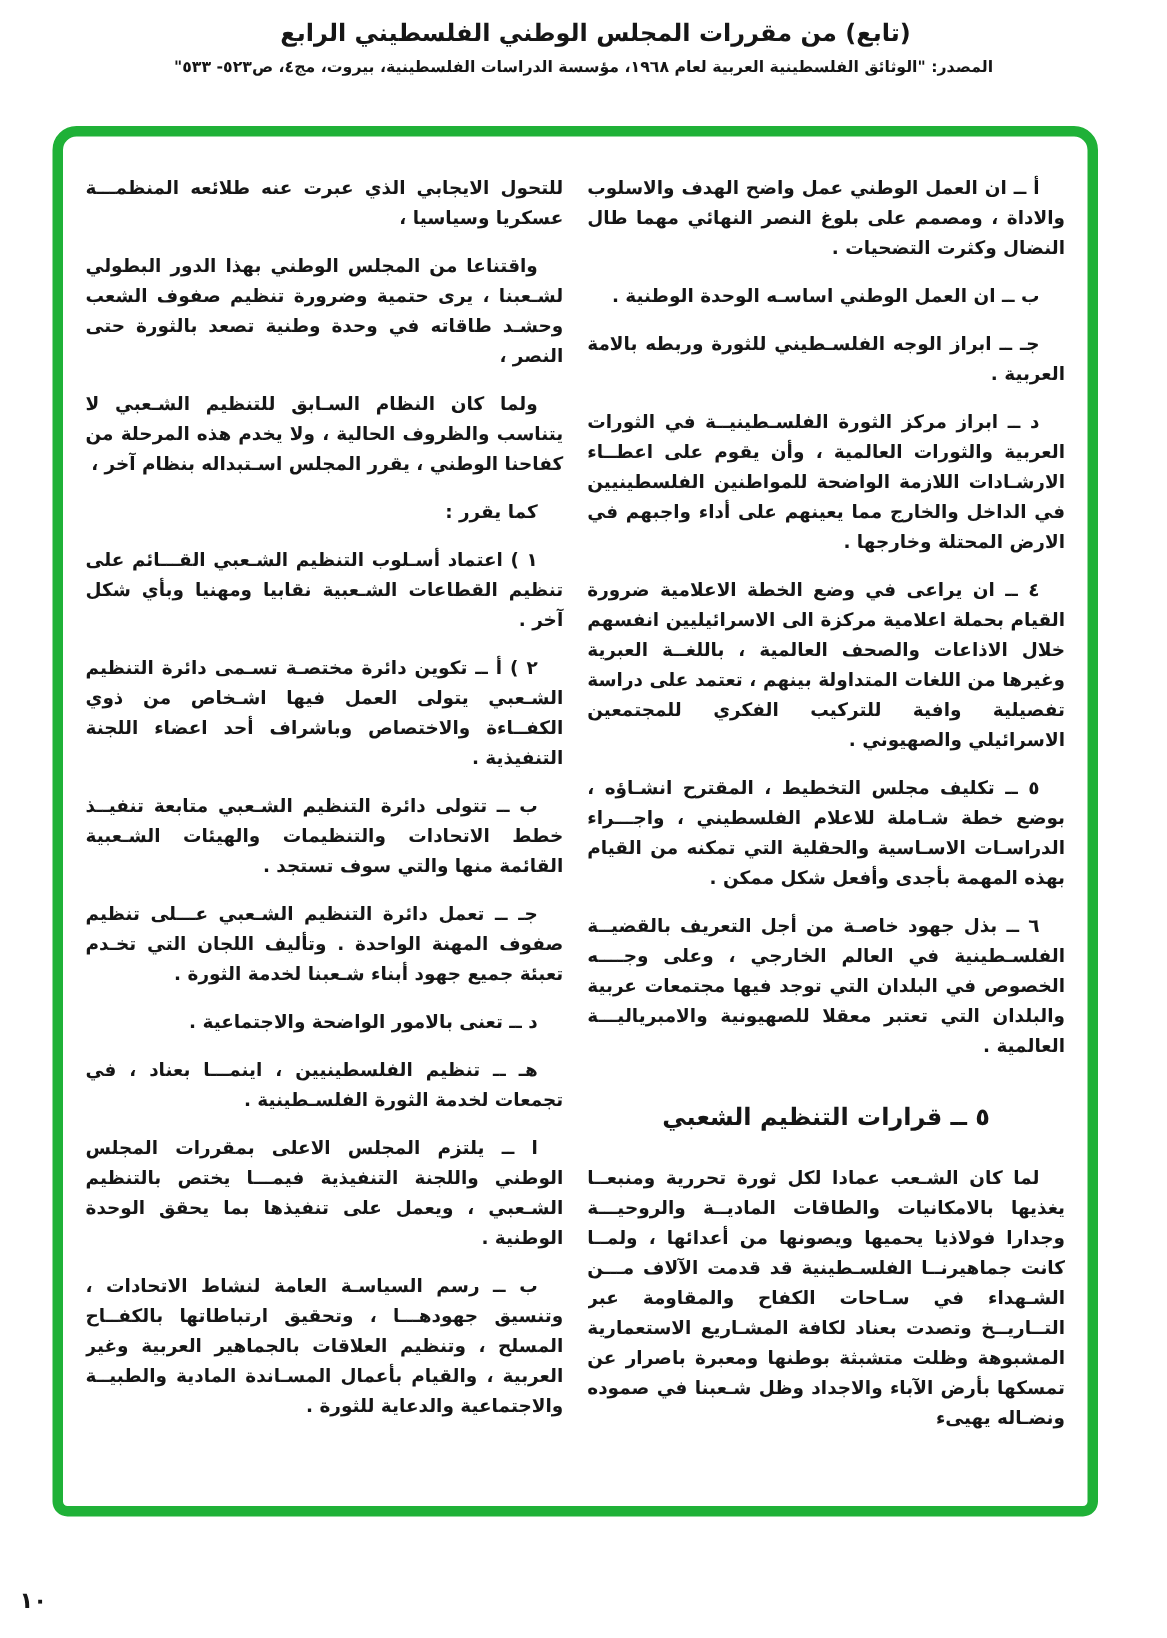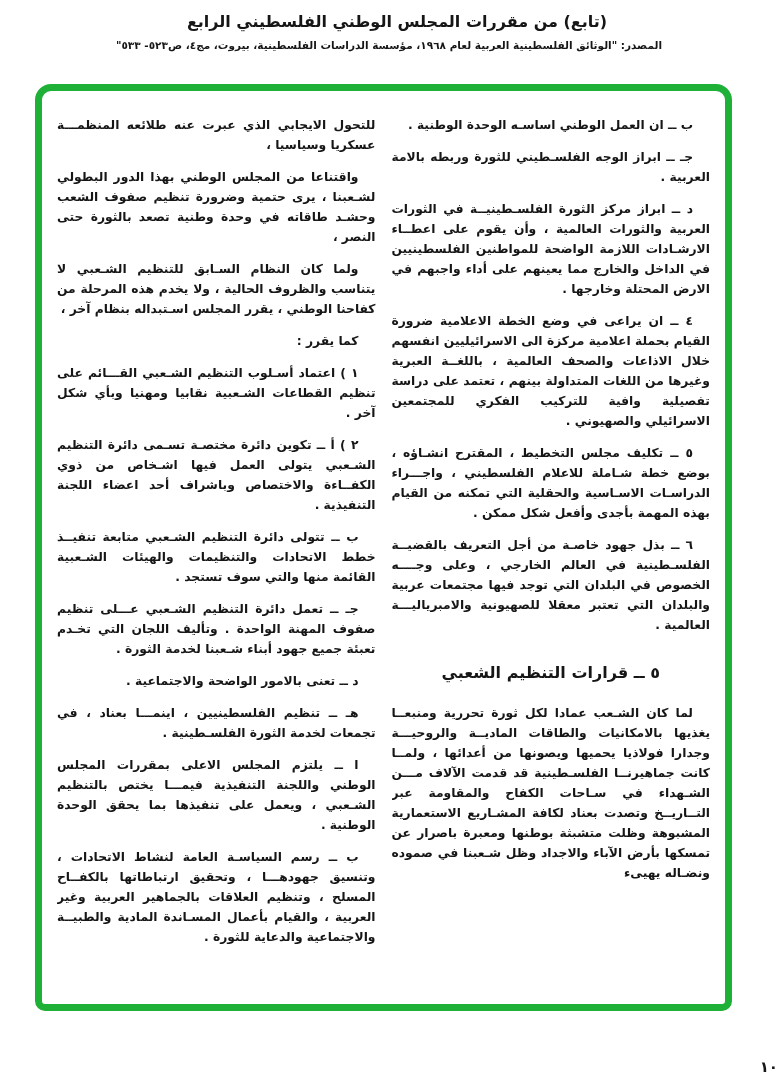--- a/index.html
+++ b/index.html
@@ -61,40 +61,41 @@
   .para.noindent{text-indent:0;}
   .section-heading{
     margin:28px 0 20px 0;
     text-align:center;
     font-size:16px;
     font-weight:bold;
     text-indent:0;
   }
   .page-number{
     position:absolute;
-    bottom:16px;left:0;right:0;
-    text-align:right;
+    bottom:16px;left:13px;right:0;
+    text-align:left;
     font-size:15px;
     font-weight:bold;
   }
 </style>
 </head>
 <body>
 
 <div class="page">
 
   <div class="doc-header">
     <h1 class="doc-title">(تابع) من مقررات المجلس الوطني الفلسطيني الرابع</h1>
     <p class="doc-source">المصدر: "الوثائق الفلسطينية العربية لعام ١٩٦٨، مؤسسة الدراسات الفلسطينية، بيروت، مج٤، ص٥٢٣- ٥٣٣"</p>
   </div>
 
   <div class="frame">
     <div class="columns">
 
       <div class="col">
+        <p class="para">أ ــ ان العمل الوطني عمل واضح الهدف والاسلوب والاداة ، ومصمم على بلوغ النصر النهائي مهما طال النضال وكثرت التضحيات .</p>
         <p class="para">ب ــ ان العمل الوطني اساسـه الوحدة الوطنية .</p>
         <p class="para">جـ ــ ابراز الوجه الفلسـطيني للثورة وربطه بالامة العربية .</p>
         <p class="para">د ــ ابراز مركز الثورة الفلسـطينيــة في الثورات العربية والثورات العالمية ، وأن يقوم على اعطــاء الارشـادات اللازمة الواضحة للمواطنين الفلسطينيين في الداخل والخارج مما يعينهم على أداء واجبهم في الارض المحتلة وخارجها .</p>
         <p class="para">٤ ــ ان يراعى في وضع الخطة الاعلامية ضرورة القيام بحملة اعلامية مركزة الى الاسرائيليين انفسهم خلال الاذاعات والصحف العالمية ، باللغــة العبرية وغيرها من اللغات المتداولة بينهم ، تعتمد على دراسة تفصيلية وافية للتركيب الفكري للمجتمعين الاسرائيلي والصهيوني .</p>
         <p class="para">٥ ــ تكليف مجلس التخطيط ، المقترح انشـاؤه ، بوضع خطة شـاملة للاعلام الفلسطيني ، واجـــراء الدراسـات الاسـاسية والحقلية التي تمكنه من القيام بهذه المهمة بأجدى وأفعل شكل ممكن .</p>
         <p class="para">٦ ــ بذل جهود خاصـة من أجل التعريف بالقضيــة الفلسـطينية في العالم الخارجي ، وعلى وجــــه الخصوص في البلدان التي توجد فيها مجتمعات عربية والبلدان التي تعتبر معقلا للصهيونية والامبرياليـــة العالمية .</p>
         <h2 class="section-heading">٥ ــ قرارات التنظيم الشعبي</h2>
         <p class="para">لما كان الشـعب عمادا لكل ثورة تحررية ومنبعــا يغذيها بالامكانيات والطاقات الماديــة والروحيـــة وجدارا فولاذيا يحميها ويصونها من أعدائها ، ولمــا كانت جماهيرنــا الفلسـطينية قد قدمت الآلاف مـــن الشـهداء في سـاحات الكفاح والمقاومة عبر التــاريــخ وتصدت بعناد لكافة المشـاريع الاستعمارية المشبوهة وظلت متشبثة بوطنها ومعبرة باصرار عن تمسكها بأرض الآباء والاجداد وظل شـعبنا في صموده ونضـاله يهيىء</p>
       </div>
 

